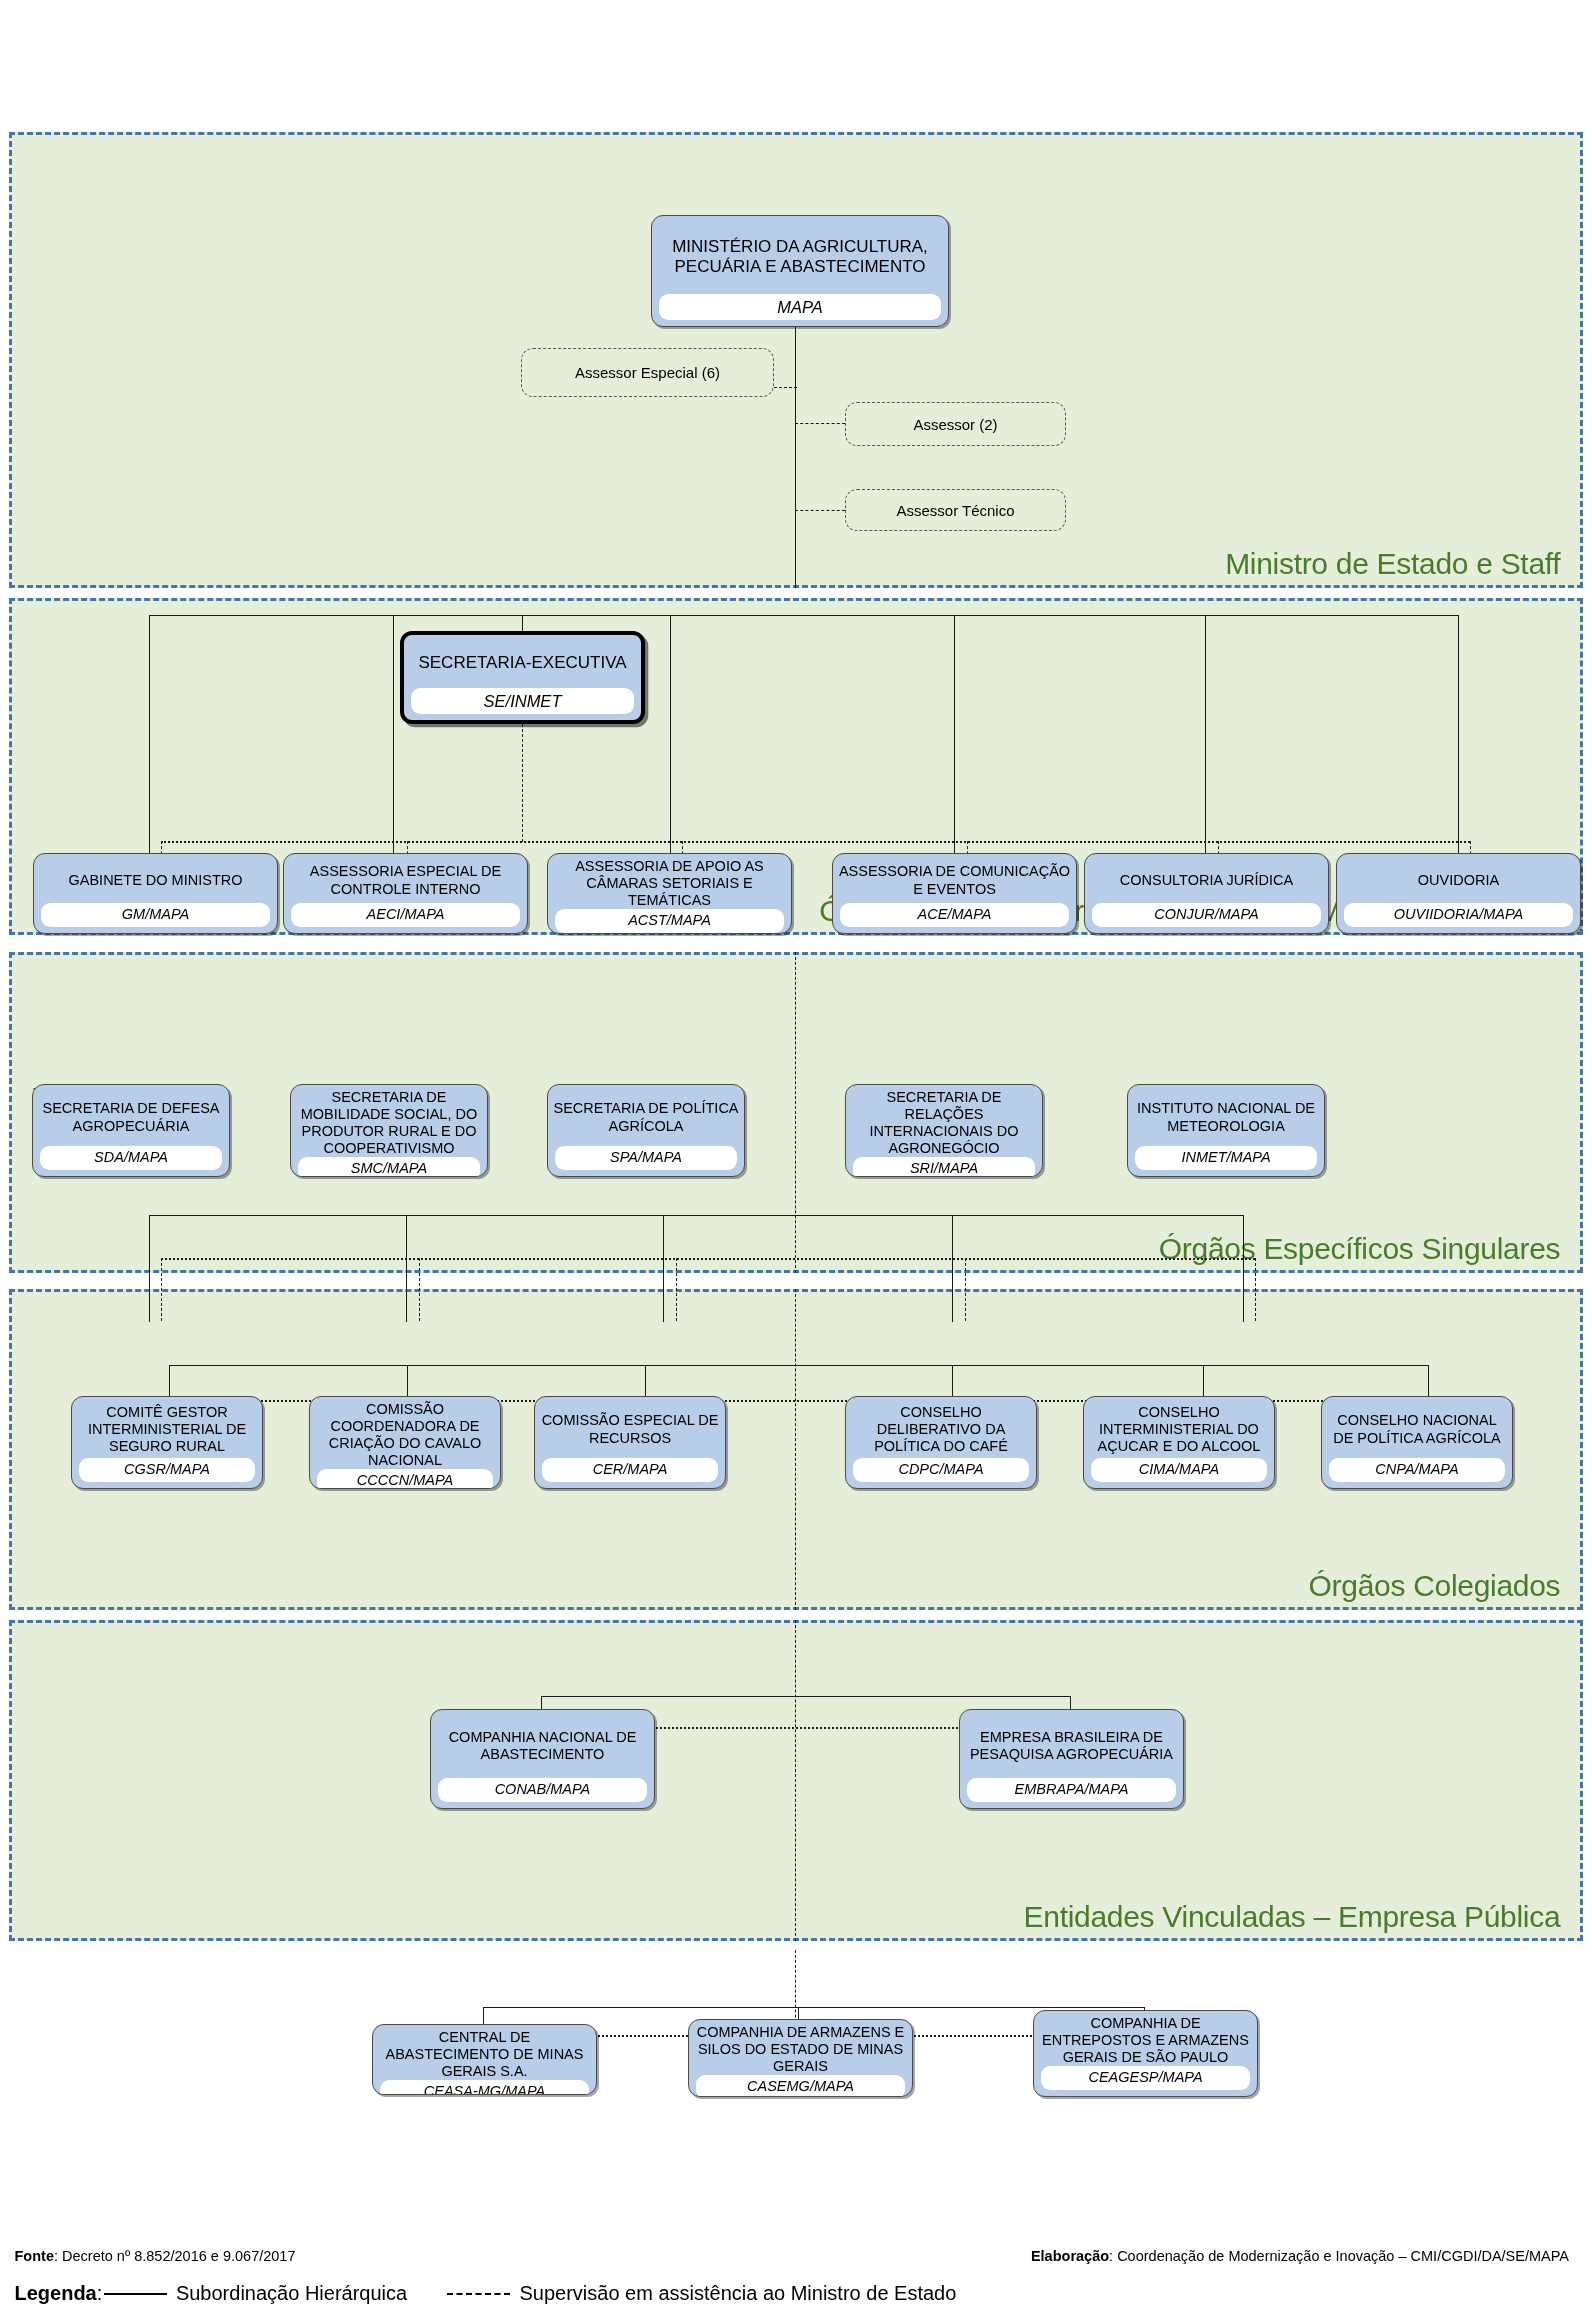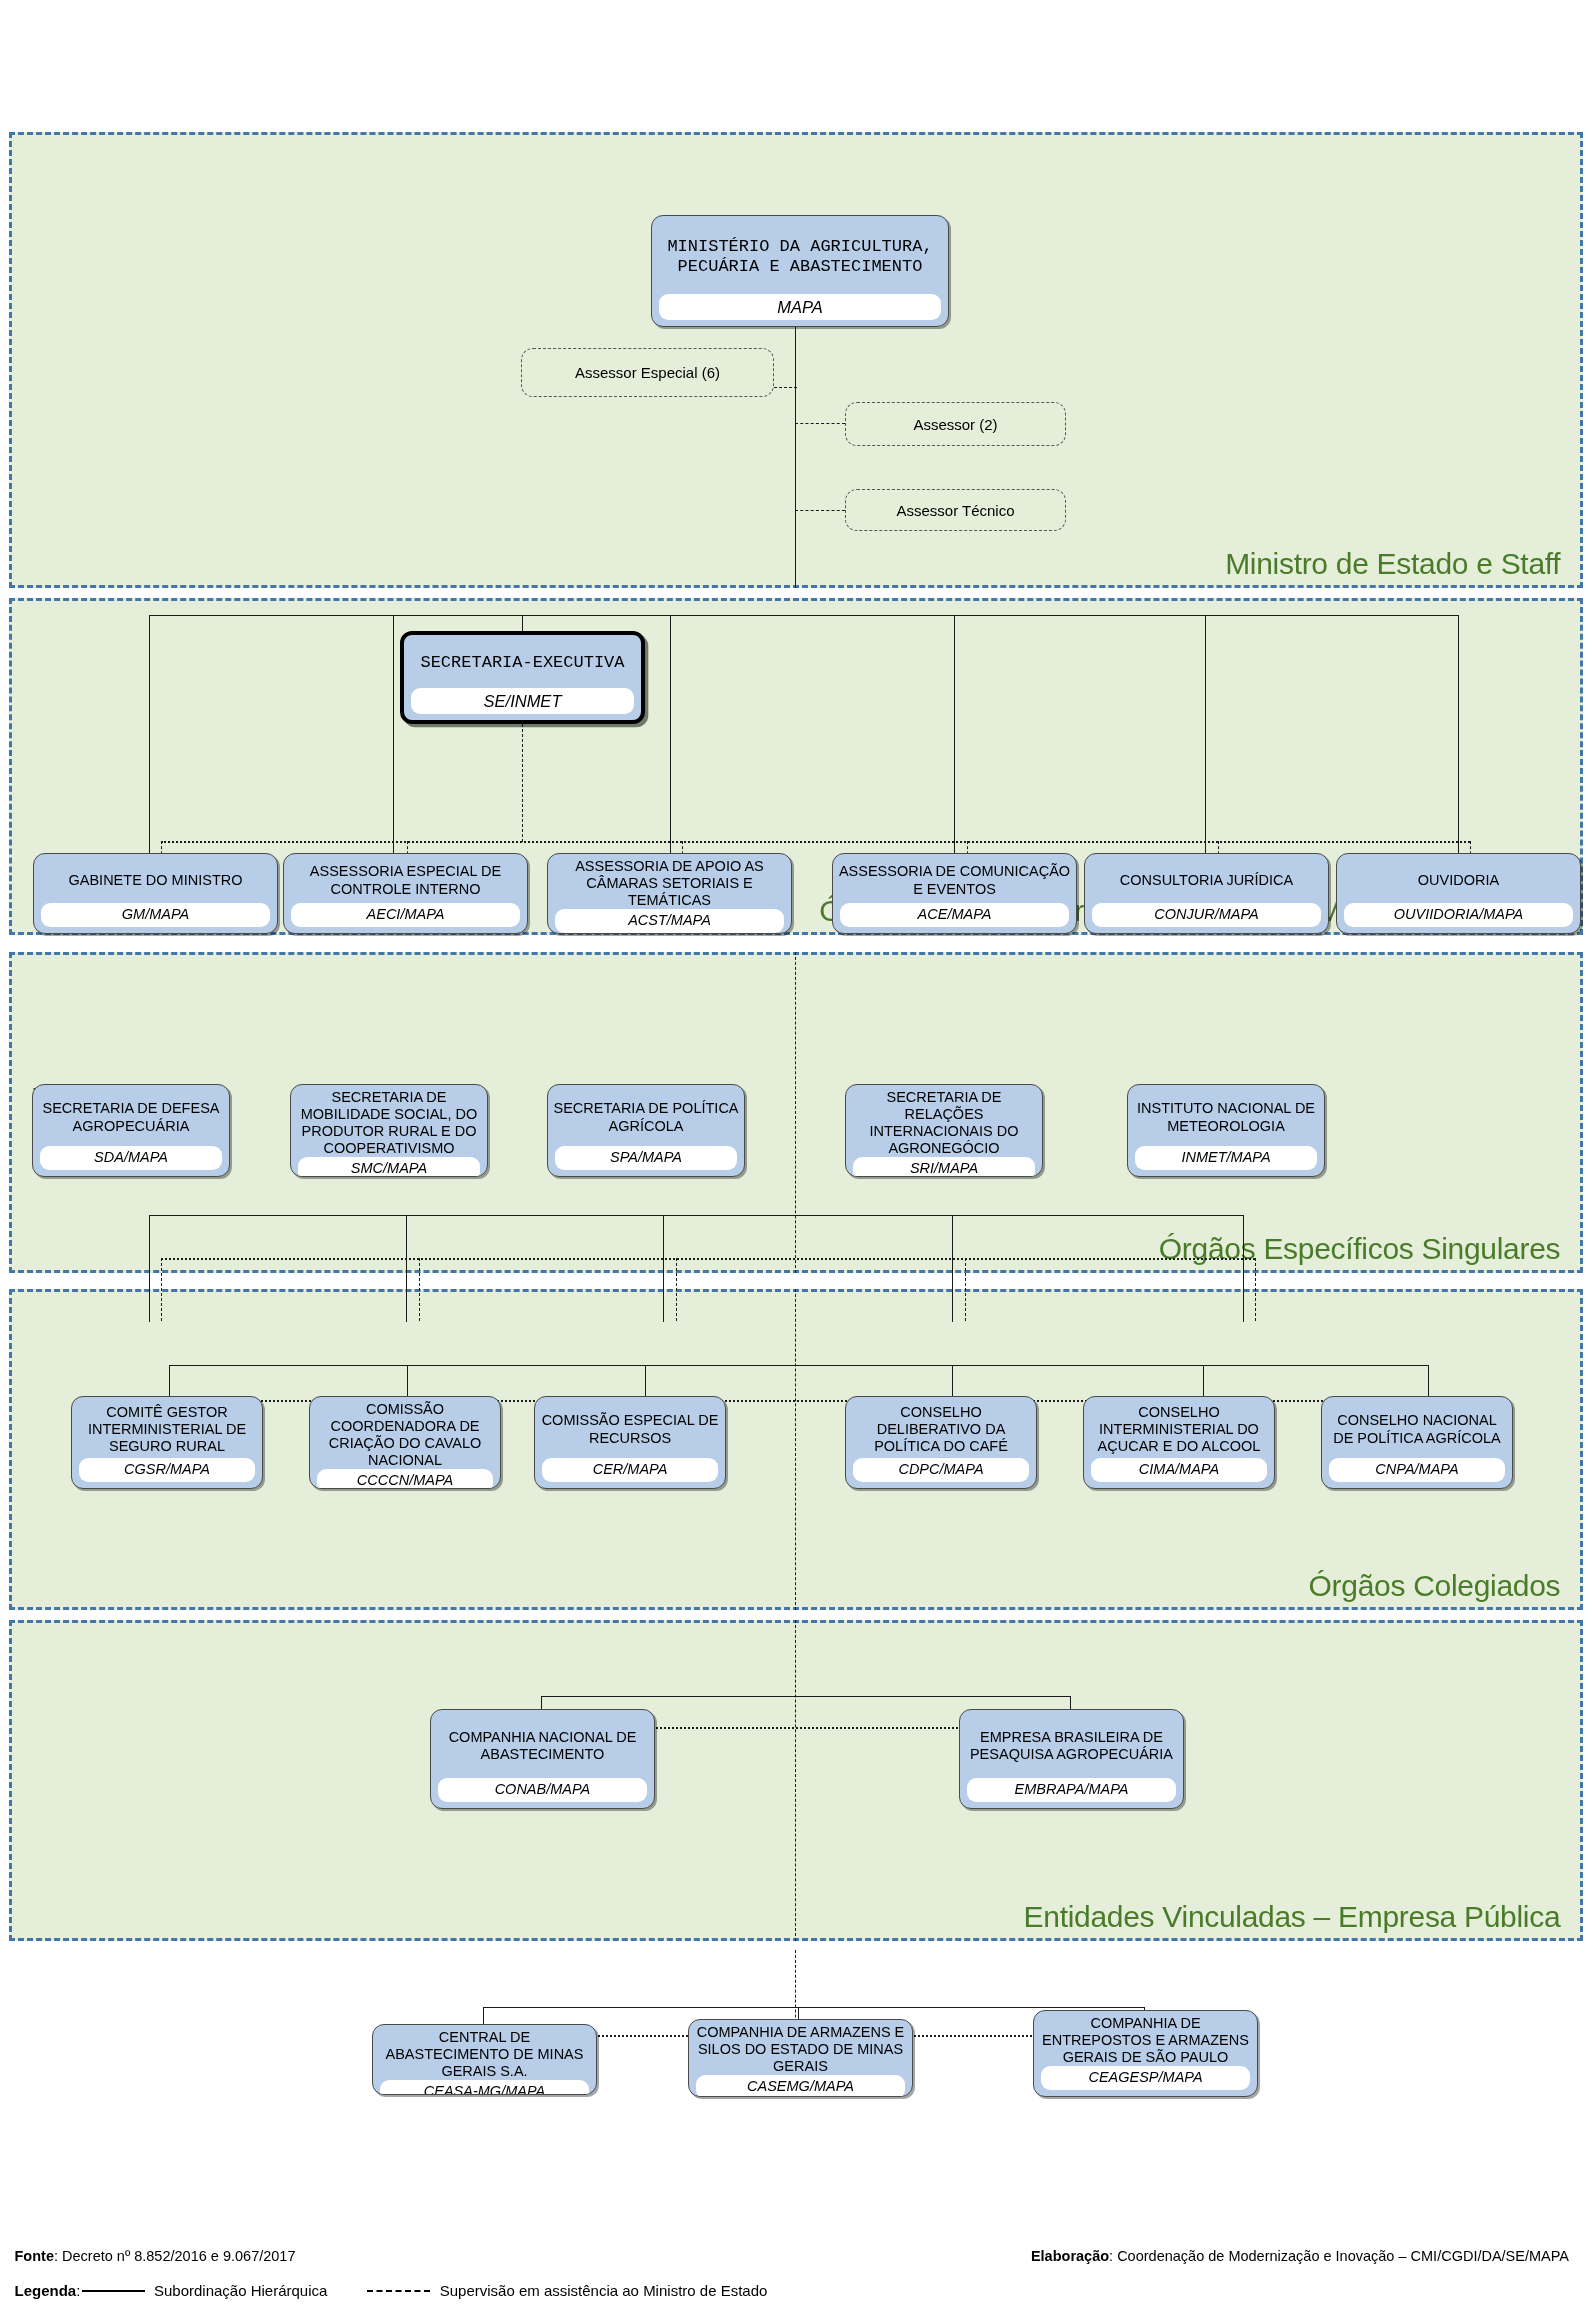--- a/index.html
+++ b/index.html
@@ -62,21 +62,21 @@
     text-align:center;
     color:#000;
     font-size:14.5px;
     line-height:1.1;
     padding:4px 0;
     width:calc(100% - 14.5px);
     margin:0 7.3px 6px 7.3px;
     box-sizing:border-box;
     font-style:italic;
   }
-  .node.big .title{font-size:17px;font-family:Liberation Mono, monospace;}
+  .node.big .title{font-size:17px;}
   .node.big .acronym{font-size:16.5px;}
 
   
   .staffbox{
     position:absolute;
     box-sizing:border-box;
     background:transparent;
     border:1.3px dashed #555;
     border-radius:12px;
     display:flex;align-items:center;justify-content:center;
@@ -86,21 +86,21 @@
     z-index:6;
   }
 
   
   .vline{position:absolute;border-left:1.3px solid #1a1a1a;z-index:3;}
   .hline{position:absolute;border-top:1.3px solid #1a1a1a;z-index:3;}
   .vdash{position:absolute;border-left:1.3px dashed #1a1a1a;z-index:3;}
   .hdash{position:absolute;border-top:2px dotted #1a1a1a;z-index:3;}
   .hdash2{position:absolute;border-top:1.3px dashed #1a1a1a;z-index:3;}
   .fonte{position:absolute;left:14.5px;top:2248px;font-size:14.5px;color:#000;white-space:nowrap;}
-  .legenda{position:absolute;left:14.5px;top:2282px;font-size:15px;color:#000;white-space:nowrap;display:flex;align-items:center;}
+  .legenda{position:absolute;left:14.5px;top:2282px;font-size:20px;color:#000;white-space:nowrap;display:flex;align-items:center;}
   .legenda b{font-weight:bold;}
   .leg-solid{display:inline-block;width:63px;border-top:2.6px solid #000;margin:0 9.3px 0 1.3px;vertical-align:middle;}
   .leg-dash{display:inline-block;width:63px;border-top:2.6px dashed #000;margin:0 9.3px 0 40px;vertical-align:middle;}
   .elab{position:absolute;right:24px;top:2248px;font-size:14.5px;color:#000;white-space:nowrap;}
   .elab b,.fonte b{font-weight:bold;}
 </style>
 </head>
 <body>
 
 <div class="page">

